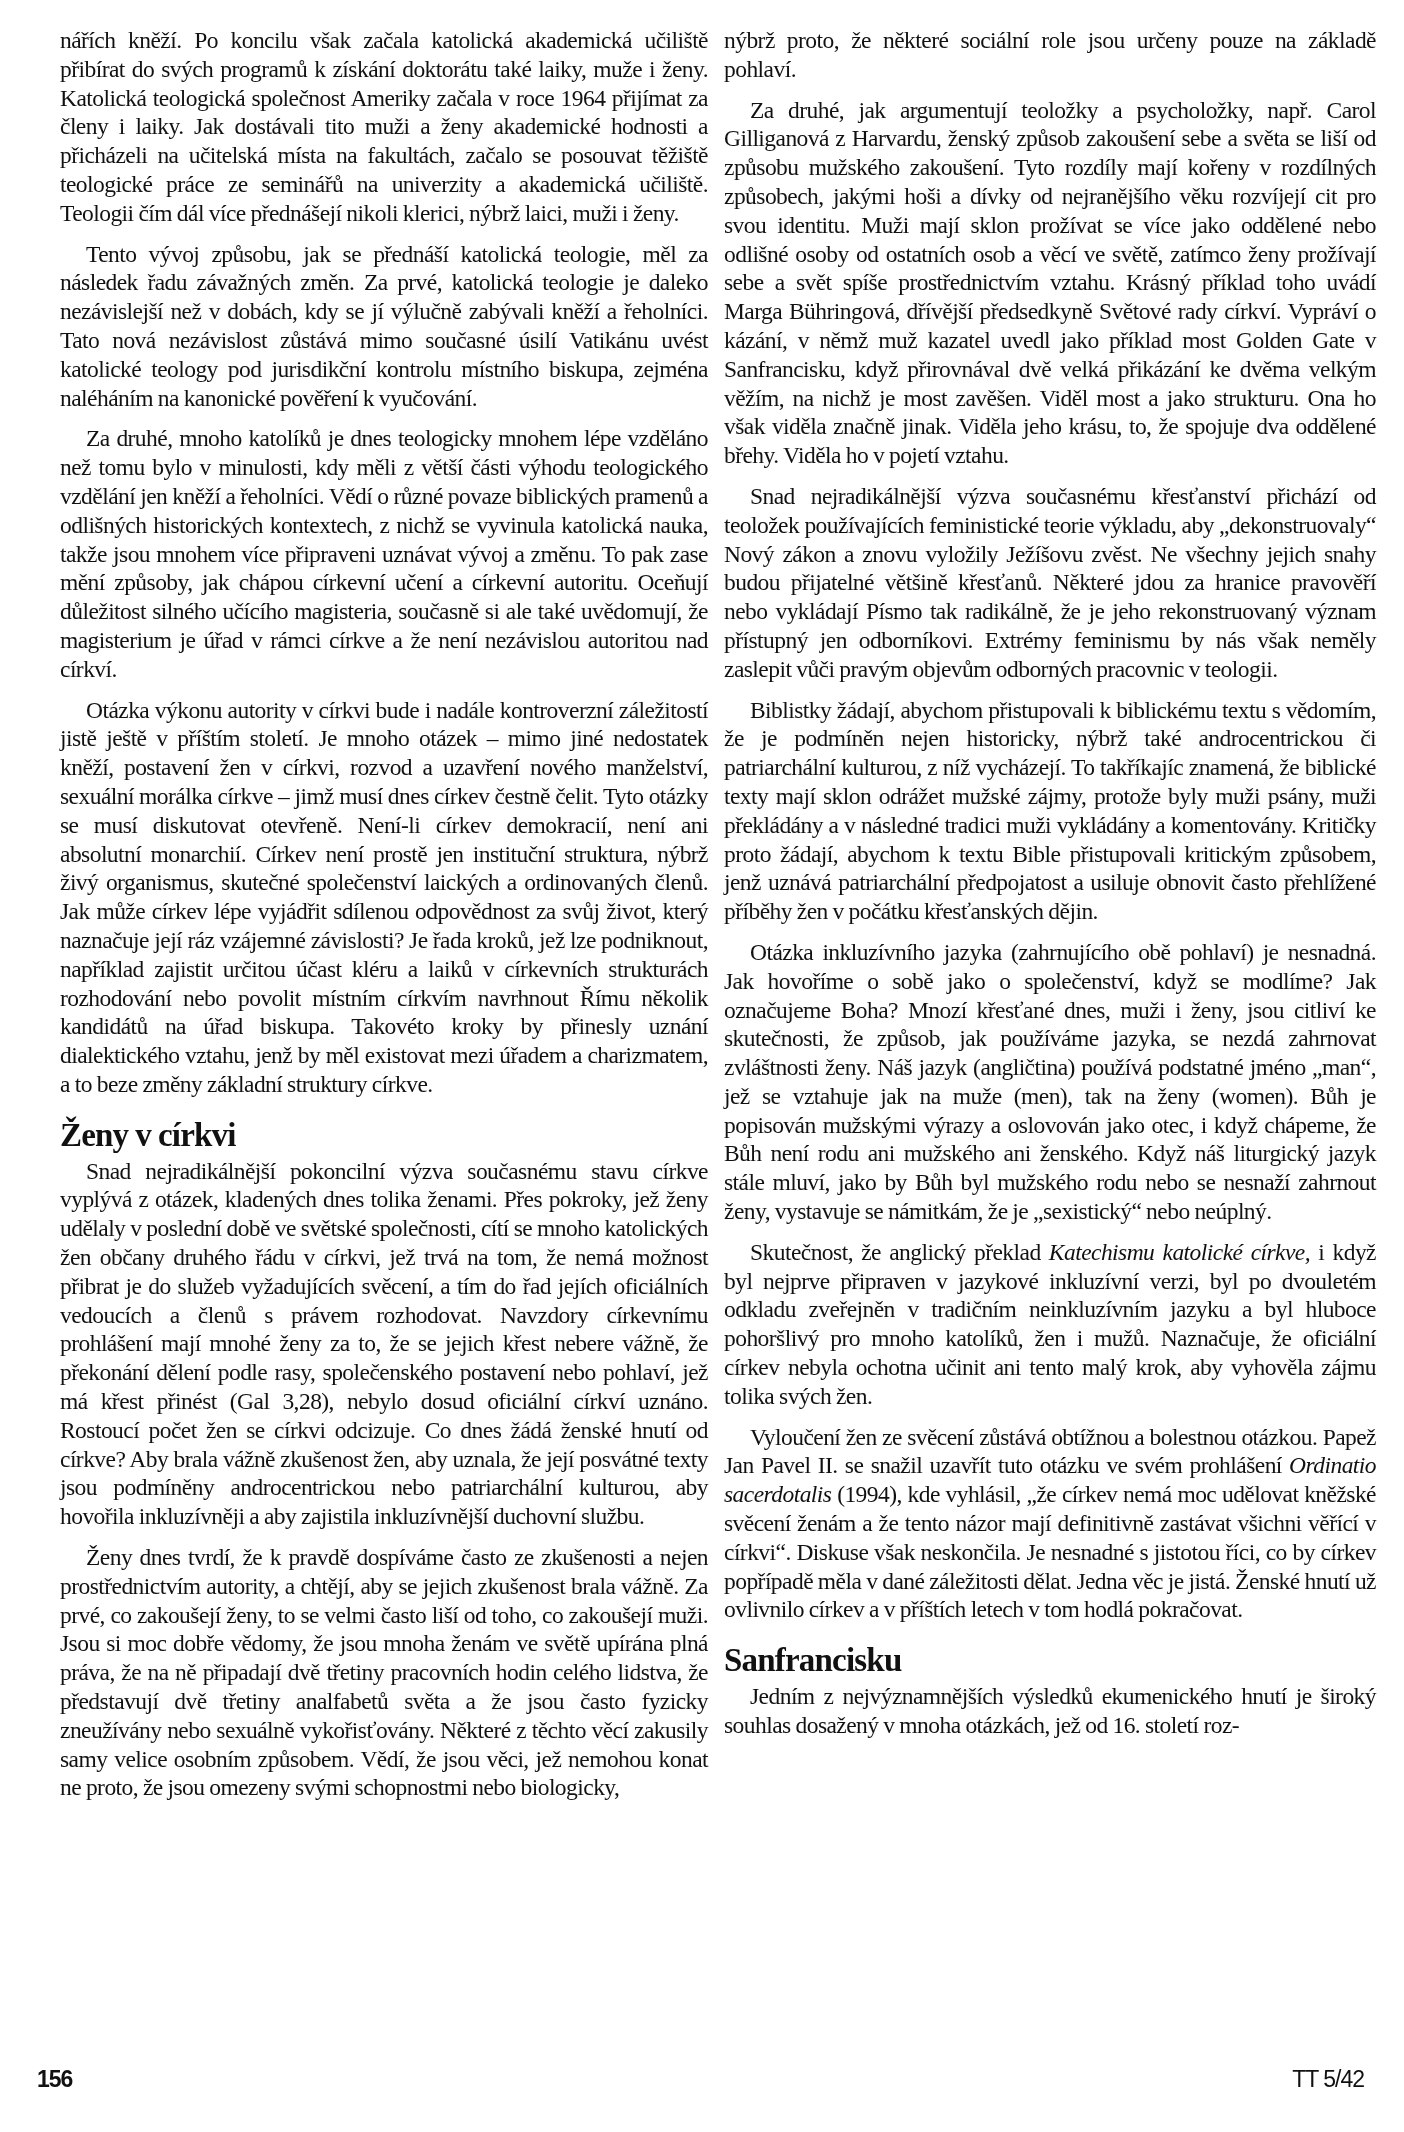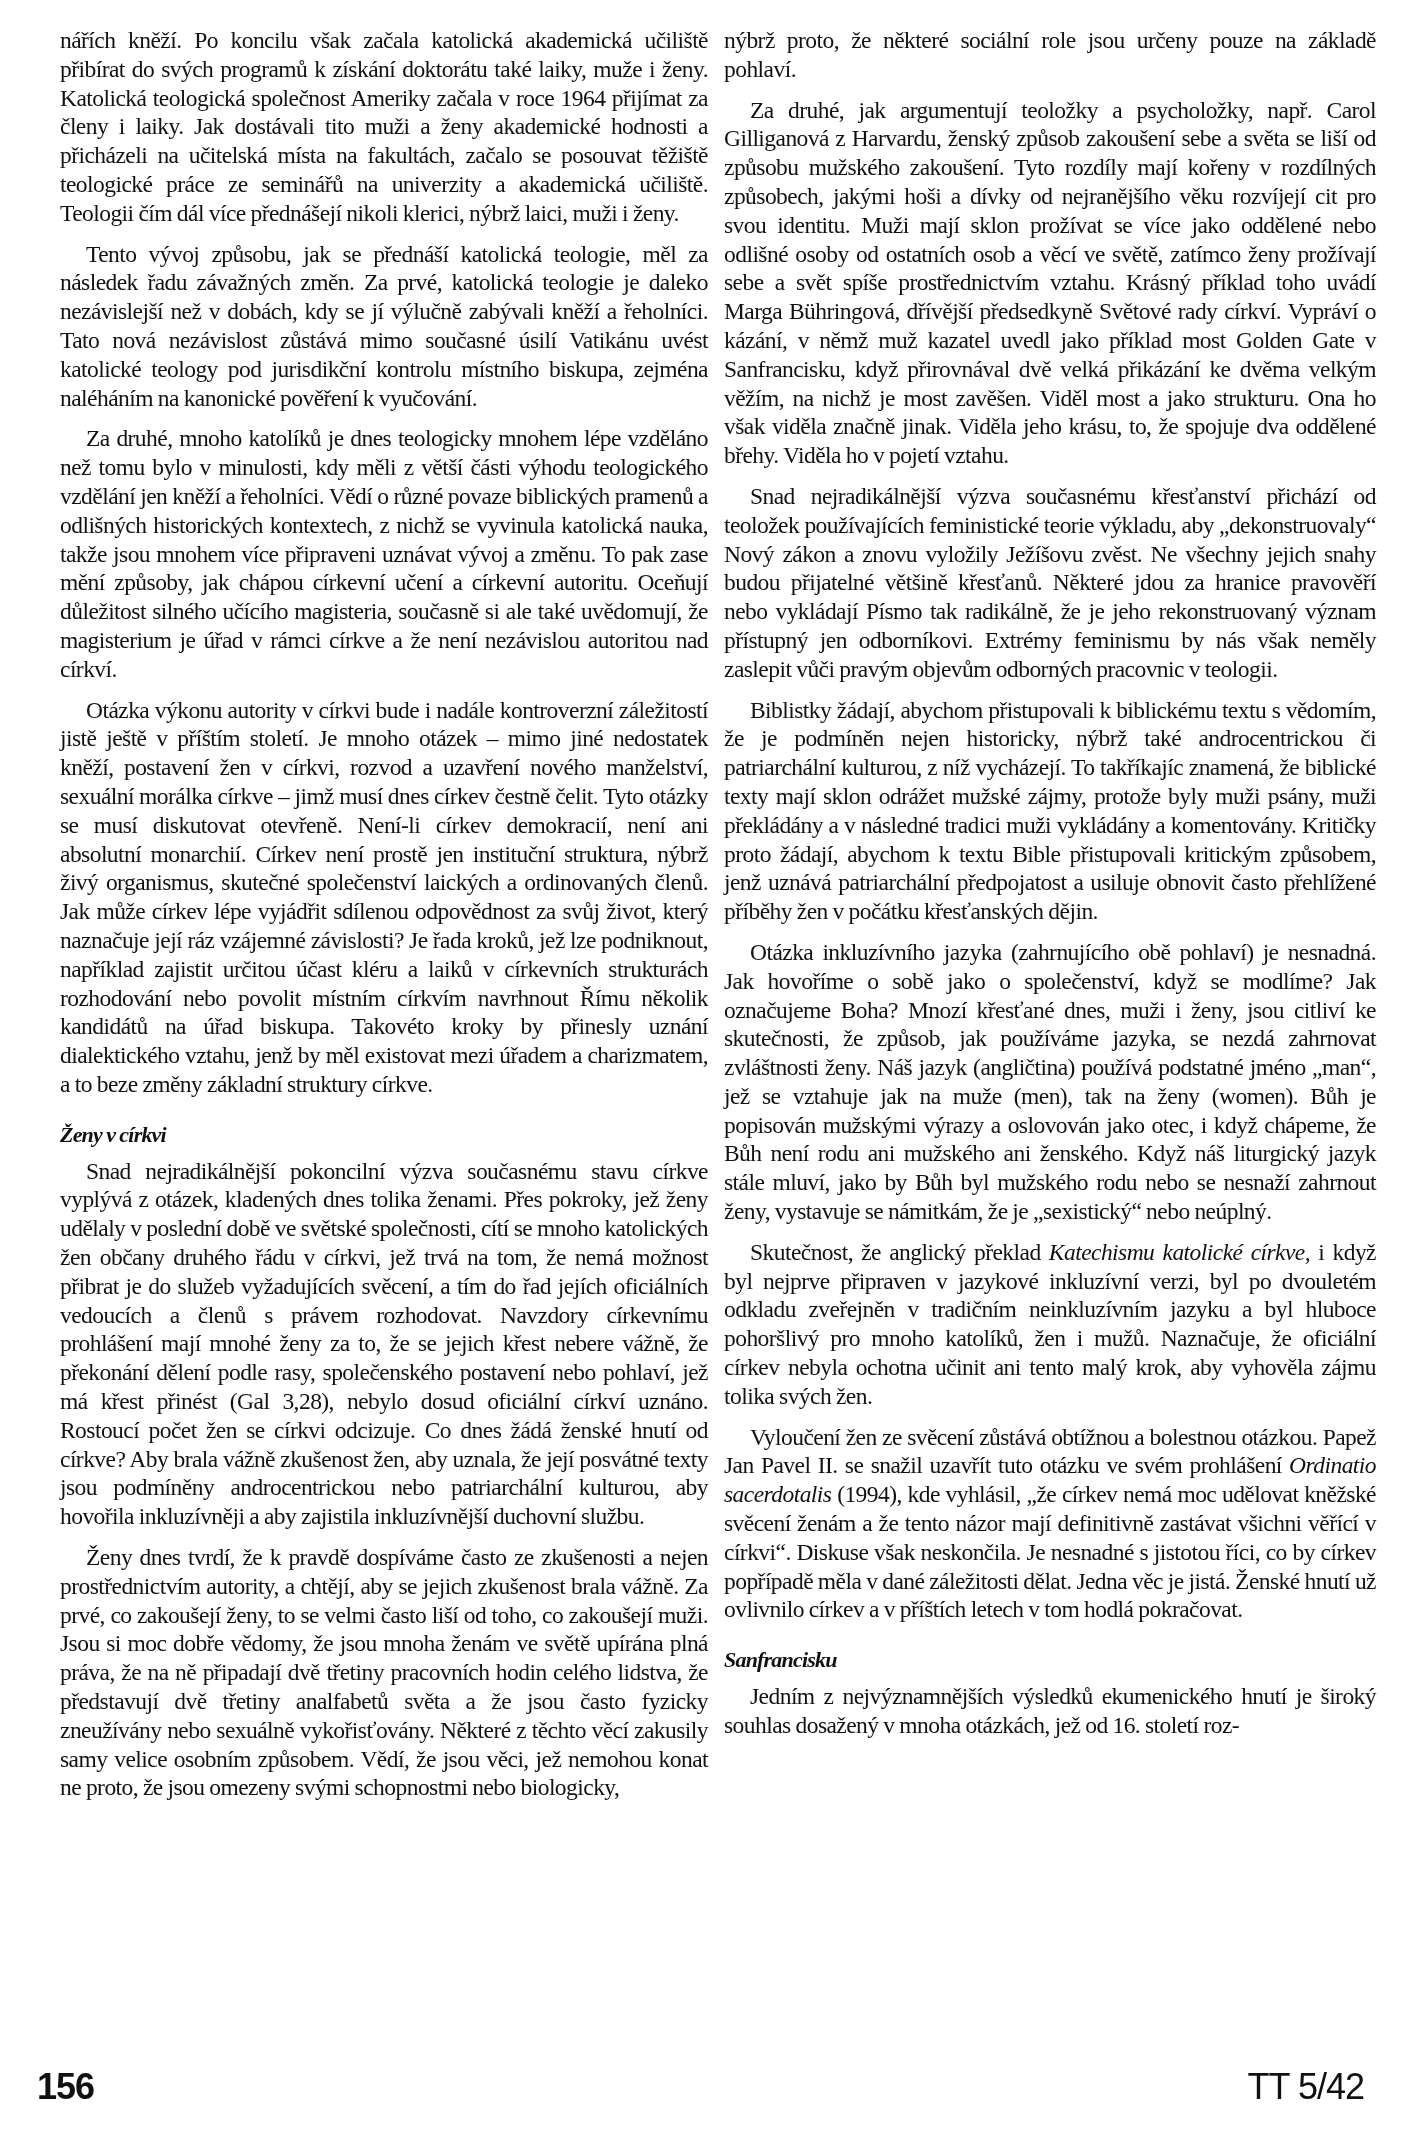--- a/index.html
+++ b/index.html
@@ -10,26 +10,26 @@
     font-size: 23.5px; line-height: 28.8px;
     text-align: justify; hyphens: manual;
     letter-spacing: -0.55px; word-spacing: -0.5px;
   }
   .col-left { left: 60px; width: 648px; }
   .col-right { left: 724px; width: 652px; }
   .col p { margin: 0 0 12px 0; text-indent: 0; }
   .col p.indent { text-indent: 26px; }
   .col h2 {
     font-family: "Liberation Serif", serif; font-weight: bold;
-    font-size: 22px; line-height: 36px; margin: 18px 0 4px 0; letter-spacing: -0.8px; font-style: italic;
+    font-size: 33px; line-height: 36px; margin: 18px 0 4px 0; letter-spacing: -0.8px;
   }
   em { font-style: italic; }
   .folio {
     position: absolute; top: 2066px;
-    font-family: "Liberation Sans", sans-serif; font-size: 36px; letter-spacing: -1px;
+    font-family: "Liberation Sans", sans-serif; font-size: 23px; letter-spacing: -1px;
   }
   .folio-left { left: 37px; font-weight: bold; }
   .folio-right { right: 40px; }
 </style>
 </head>
 <body>
 
 <div class="col col-left">
   <p>nářích kněží. Po koncilu však začala katolická akademická učiliště přibírat do svých programů k získání doktorátu také laiky, muže i ženy. Katolická teologická společnost Ameriky začala v roce 1964 přijímat za členy i laiky. Jak dostávali tito muži a ženy akademické hodnosti a přicházeli na učitelská místa na fakultách, začalo se posouvat těžiště teologické práce ze seminářů na univerzity a akademická učiliště. Teologii čím dál více přednášejí nikoli klerici, nýbrž laici, muži i ženy.</p>
   <p class="indent">Tento vývoj způsobu, jak se přednáší katolická teologie, měl za následek řadu závažných změn. Za prvé, katolická teologie je daleko nezávislejší než v dobách, kdy se jí výlučně zabývali kněží a řeholníci. Tato nová nezávislost zůstává mimo současné úsilí Vatikánu uvést katolické teology pod jurisdikční kontrolu místního biskupa, zejména naléháním na kanonické pověření k vyučování.</p>

